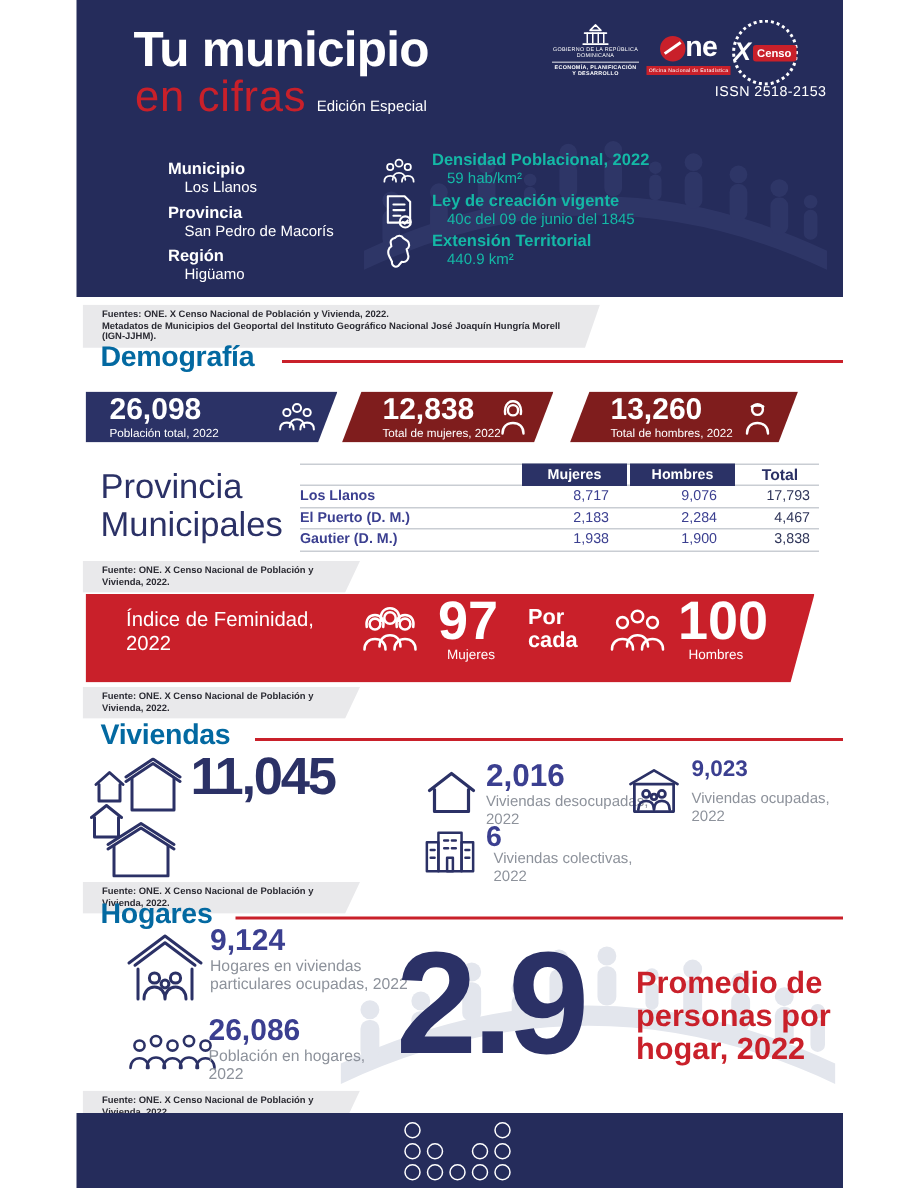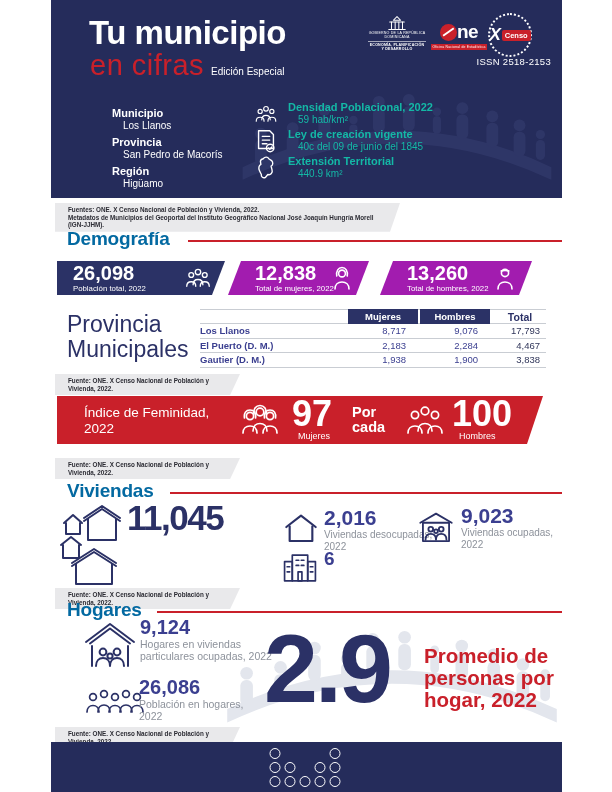--- a/index.html
+++ b/index.html
@@ -48,39 +48,39 @@
   
   .src { background:#e9e9eb; color:#2b2b33; font-weight:bold; font-size:6.3px; line-height:7.6px; padding:3px 14px 3px 13px; clip-path:polygon(0 0,100% 0,calc(100% - 10px) 100%,0 100%); }
 
   
   .sec-title { color:#0369a1; font-size:19px; font-weight:bold; letter-spacing:-0.2px; }
   .sec-line { height:1.6px; background:#c9202a; }
 
   
   .stat-para { position:absolute; top:261px; height:34px; color:#ffffff; }
   .p-dark { background:#2b3266; clip-path:polygon(0 0,100% 0,calc(100% - 13px) 100%,0 100%); }
-  .p-ind  { background:#a21caf; clip-path:polygon(13px 0,100% 0,calc(100% - 13px) 100%,0 100%); }
+  .p-ind  { background:#7f1d1d; clip-path:polygon(13px 0,100% 0,calc(100% - 13px) 100%,0 100%); }
   .stat-num { position:absolute; left:16px; top:1px; font-size:20px; font-weight:bold; }
   .stat-lbl { position:absolute; left:16px; top:23px; font-size:7.8px; }
   .p-ind .stat-num { left:27px; } .p-ind .stat-lbl { left:27px; }
   .stat-ic { position:absolute; right:12px; top:3px; width:30px; height:28px; color:#fff; }
 
   
   .dist-title { left:67px; top:312px; color:#2b3166; font-size:23px; line-height:25px; font-weight:400; }
   .table { left:200px; top:309px; width:346px; font-size:9.5px; }
   .t-row { display:flex; align-items:center; height:14.5px; border-bottom:1px solid #c9cdd3; }
   .t-head { height:15px; border-top:1px solid #c9cdd3; }
   .c-name { flex:0 0 148px; color:#3b3f90; font-weight:bold; }
   .c-v { flex:0 0 72px; text-align:right; padding-right:14px; color:#3b3f90; }
   .c-t { flex:0 0 56px; text-align:right; padding-right:8px; color:#30365a; }
   .badge { flex:0 0 70px; margin-right:2px; background:#2b3266; color:#fff; font-weight:bold; text-align:center; font-size:9.5px; height:15px; line-height:15px; }
   .t-total-h { flex:0 0 56px; text-align:center; color:#2b3166; font-weight:bold; font-size:10.5px; }
 
   
-  .banner { left:57px; top:396px; width:486px; height:48px; background:#c9202a; clip-path:polygon(0 0,100% 0,calc(100% - 16px) 100%,0 100%); color:#fff; }
+  .banner { left:57px; top:396px; width:486px; height:59px; background:#c9202a; clip-path:polygon(0 0,100% 0,calc(100% - 16px) 100%,0 100%); color:#fff; }
   .ban-label { position:absolute; left:27px; top:9px; width:150px; font-size:13.5px; line-height:15.5px; }
   .ban-ic { position:absolute; top:8px; width:46px; height:34px; color:#fff; }
   .ban-big { position:absolute; top:-3px; font-size:36px; font-weight:bold; }
   .ban-unit { position:absolute; top:35px; font-size:9px; }
   .ban-mid { position:absolute; left:295px; top:9px; font-size:14.5px; font-weight:bold; line-height:15px; }
 
   
   .big-num { color:#2b3166; font-weight:bold; }
   .ind-num { color:#3b3f90; font-weight:bold; }
   .gray-lbl { color:#8d929b; }
@@ -374,32 +374,33 @@
   <div class="abs nav-ic" style="left:282px; top:551px; width:36px; height:34px;">
     <svg class="icon-svg" viewBox="0 0 28 26" style="stroke-width:1.3">
       <rect x="8" y="3" width="12" height="20"></rect>
         <rect x="2" y="8" width="6" height="15"></rect>
         <rect x="20" y="8" width="6" height="15"></rect>
       <path d="M11 7h2M15 7h2M11 11h2M15 11h2M4 12h2M22 12h2M4 16h2M22 16h2"></path>
       <path d="M12.5 16h3v7h-3z"></path>
     </svg>
   </div>
   <div class="abs ind-num" style="left:324px; top:548px; font-size:19px;">6</div>
+  <div class="abs gray-lbl" style="left:329px; top:567px; width:112px; font-size:10px; line-height:11.5px;">Viviendas colectivas, 2022</div>
 
   <div class="abs nav-ic" style="left:417px; top:511px; width:38px; height:34px;">
     <svg class="icon-svg" viewBox="0 0 28 26" style="stroke-width:1.4">
       <path d="M2 9l12-7 12 7"></path>
         <rect x="4" y="9" width="20" height="14"></rect>
       <circle cx="10" cy="14" r="1.8"></circle>
         <circle cx="18" cy="14" r="1.8"></circle>
         <circle cx="14" cy="15.5" r="1.4"></circle>
       <path d="M6 22c0-3 1.8-4.5 4-4.5s4 1.5 4 4.5M14 22c0-3 1.8-4.5 4-4.5s4 1.5 4 4.5"></path>
     </svg>
   </div>
-  <div class="abs ind-num" style="left:461px; top:504px; font-size:21px;">9,023</div>
+  <div class="abs ind-num" style="left:461px; top:504px; font-size:15px;">9,023</div>
   <div class="abs gray-lbl" style="left:461px; top:527px; width:102px; font-size:10px; line-height:11.5px;">Viviendas ocupadas, 2022</div>
 
   <div class="abs src" style="left:55px; top:588px; width:185px;">Fuente: ONE. X Censo Nacional de Población y Vivienda, 2022.</div>
 
   <div class="abs sec-title" style="left:67px; top:599px;">Hogares</div>
   <div class="abs sec-line" style="left:157px; top:611px; width:405px;"></div>
 
   <svg class="abs wm-use" style="left:222px; top:616px; width:340px; height:126px;">
       <use href="#crowd-sym" fill="#e3e6ed"></use>
     </svg>

